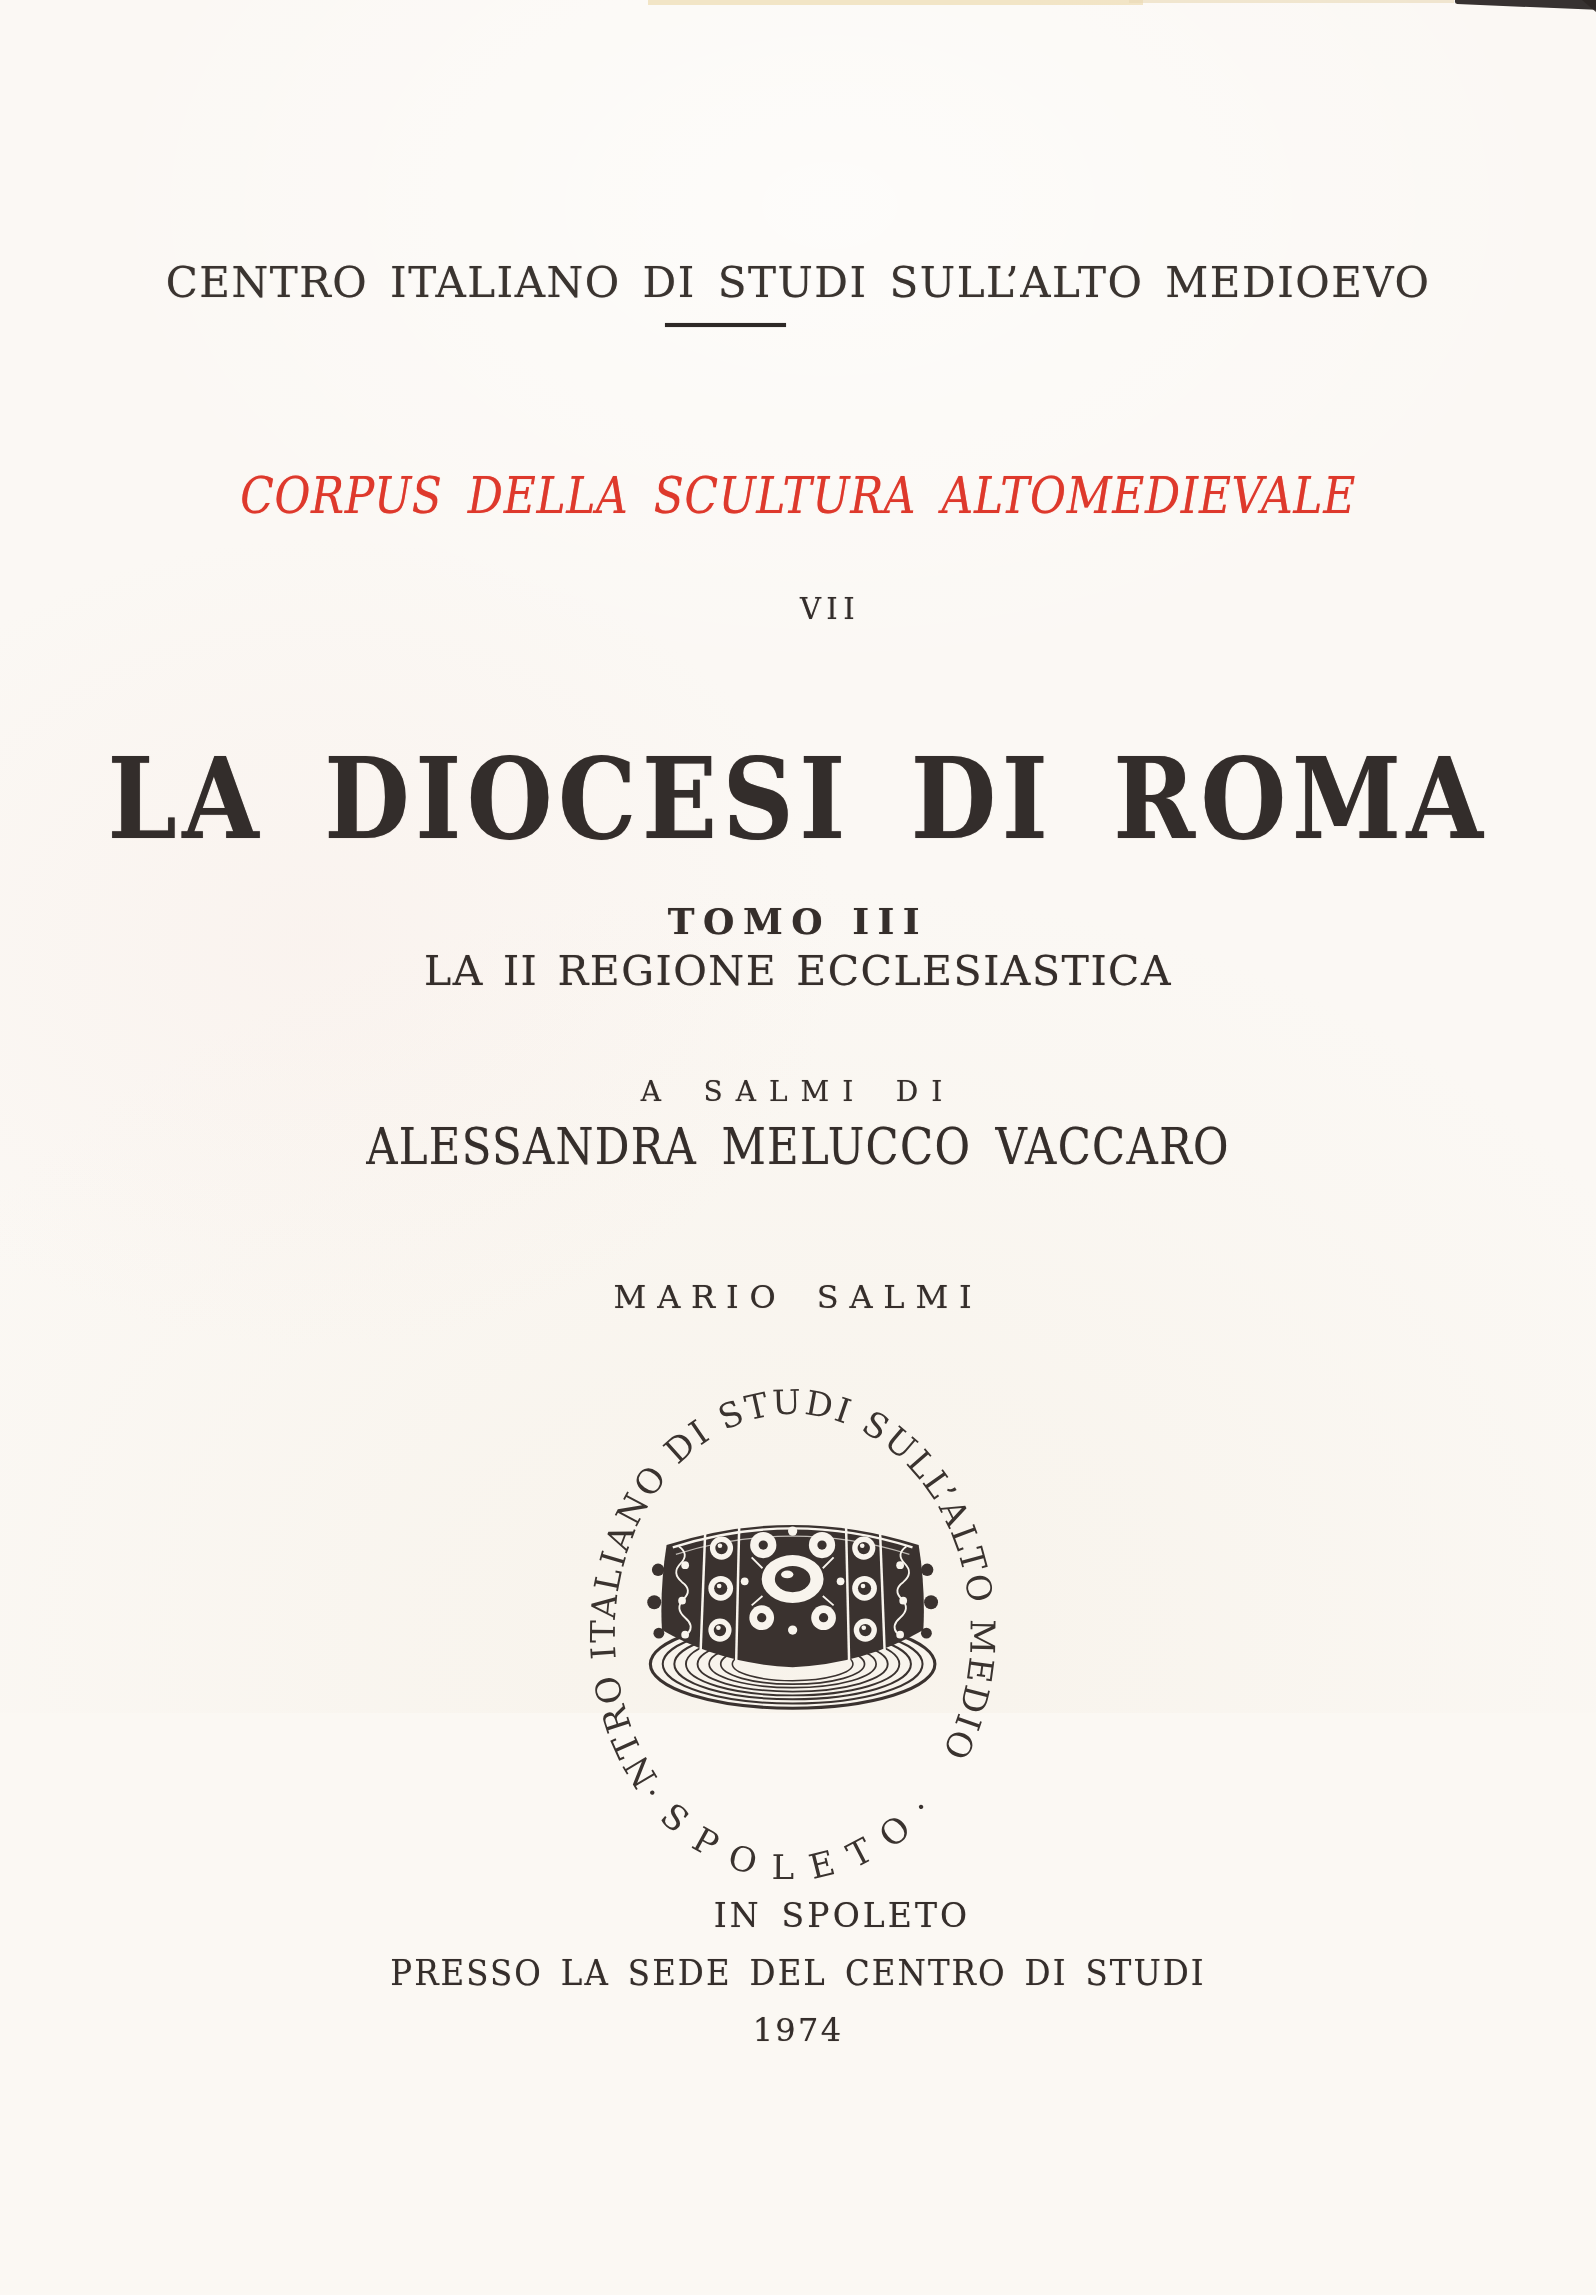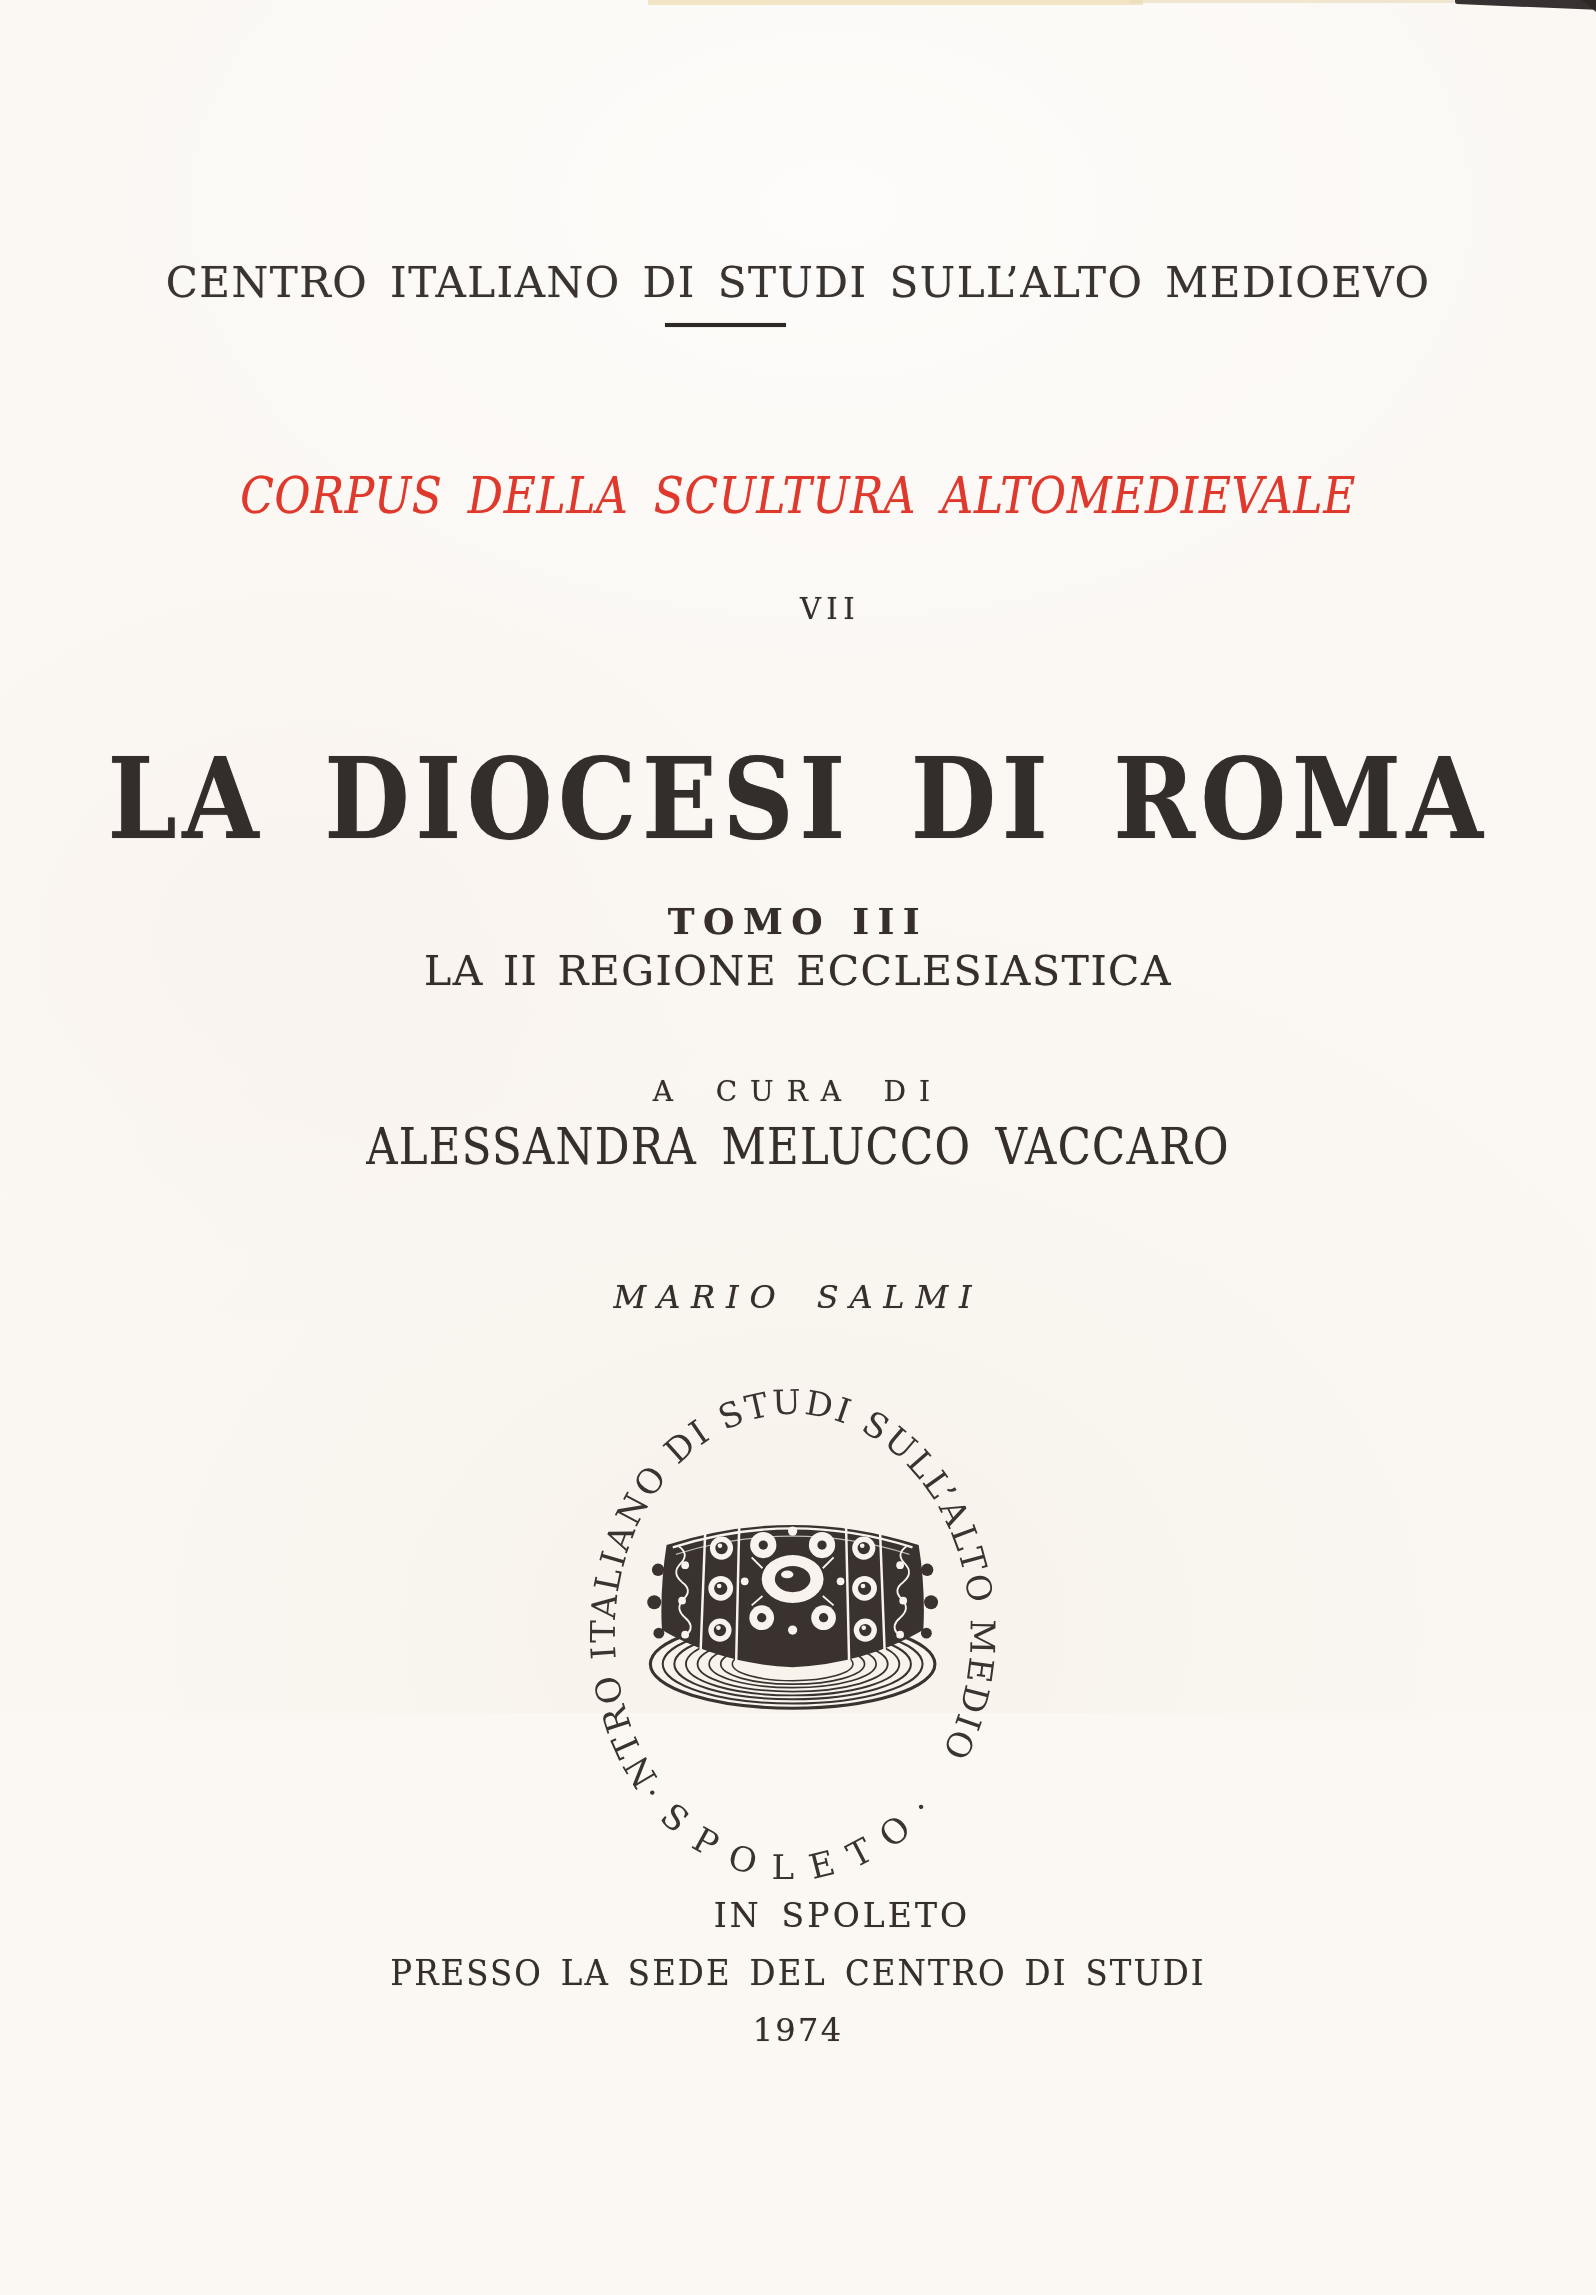--- a/index.html
+++ b/index.html
@@ -27,21 +27,21 @@
           text-shadow:0 0 0.8px rgba(222,57,44,.6);}
   .volnum{top:592px;font-size:29px;font-weight:normal;letter-spacing:5.4px;color:#332d2b;padding-left:32px;}
   .maintitle{top:733px;font-size:112px;font-weight:bold;letter-spacing:6.2px;word-spacing:23px;
              transform:scaleX(.88);transform-origin:50% 50%;color:#332d2b;}
   .tomo{top:900px;font-size:36px;font-weight:bold;letter-spacing:8.5px;}
   .regione{top:947px;font-size:41px;font-weight:normal;letter-spacing:1.5px;word-spacing:4.6px;}
   .acura{top:1075px;font-size:28px;letter-spacing:13px;word-spacing:7.7px;}
   .editor{top:1117px;font-size:51px;letter-spacing:1.5px;word-spacing:10.8px;
           transform:scaleX(.85);transform-origin:50% 50%;}
   .premessa{top:1230px;font-size:31px;font-style:italic;letter-spacing:0.8px;word-spacing:6.2px;}
-  .prefauthor{top:1278px;font-size:32px;font-style:italic;letter-spacing:10.8px;word-spacing:9.3px;}
+  .prefauthor{top:1278px;font-size:32px;letter-spacing:10.8px;word-spacing:9.3px;}
   .spoleto{top:1896px;font-size:33px;letter-spacing:3.1px;word-spacing:6.2px;padding-left:44px;}
   .presso{top:1952px;font-size:36px;letter-spacing:2.3px;word-spacing:6.2px;transform:scaleX(.9);transform-origin:50% 50%;}
   .year{top:2011px;font-size:32px;letter-spacing:2.3px;}
   svg.emblem{position:absolute;left:464px;top:1330px;width:665px;height:611px;}
   svg.emblem text{font-family:"DejaVu Serif","Liberation Serif",serif;fill:#3a332f;}
   .arc-top{font-size:44px;letter-spacing:3px;}
   .arc-bottom{font-size:44px;letter-spacing:24px;}
   .scan-sliver{position:absolute;right:-6.2px;top:-3.1px;width:147px;height:10px;background:#262120;
                transform:rotate(2.4deg);border-radius:2.3px;opacity:.92;}
   .scan-corner{position:absolute;right:0;top:0;width:0;height:0;
@@ -61,21 +61,21 @@
   <div class="line series">CORPUS DELLA SCULTURA ALTOMEDIEVALE</div>
 
   <div class="line volnum">VII</div>
 
   <div class="line maintitle">LA DIOCESI DI ROMA</div>
 
   <div class="line tomo">TOMO III</div>
 
   <div class="line regione">LA II REGIONE ECCLESIASTICA</div>
 
-  <div class="line acura">A CURA DI</div>
+  <div class="line acura">A SALMI DI</div>
 
   <div class="line editor">ALESSANDRA MELUCCO VACCARO</div>
 
 
   <div class="line prefauthor">MARIO SALMI</div>
 
   <svg class="emblem" viewBox="600 1720 860 790">
     <defs>
       <path id="arcTop" d="M 841 2283 A 230 284 0 1 1 1209 2283" fill="none"></path>
       <path id="arcBot" d="M 815 2303 A 262 316 0 0 0 1235 2303" fill="none"></path>

